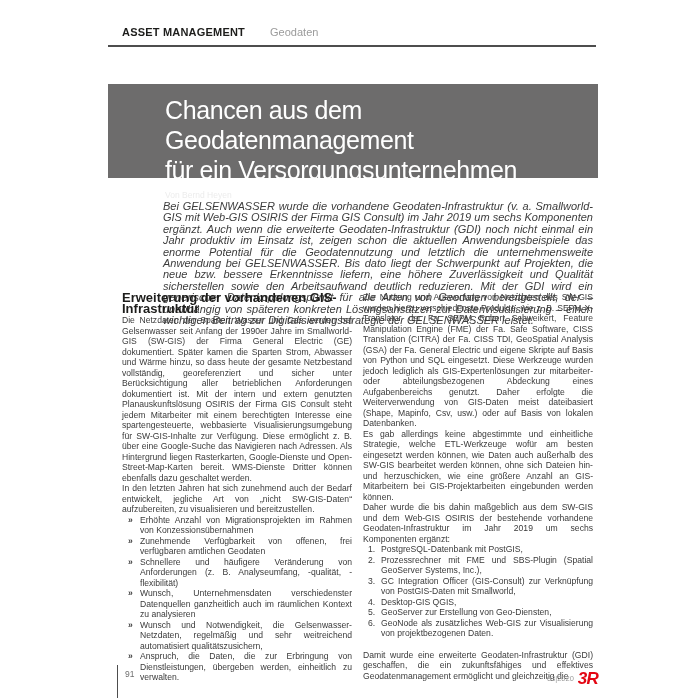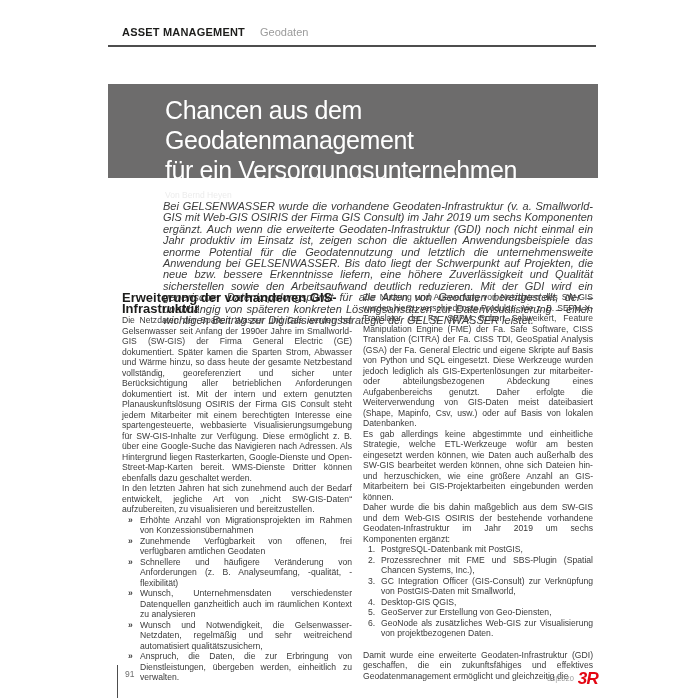--- a/index.html
+++ b/index.html
@@ -7,21 +7,21 @@
     width: 700px; height: 700px;
     background: #ffffff;
     font-family: "Liberation Sans", sans-serif;
     -webkit-font-smoothing: antialiased;
   }
   .page { position: relative; width: 700px; height: 700px; background: #fff; overflow: hidden; }
 
   
   .kicker { position: absolute; left: 122px; top: 26px; font-size: 11px; white-space: nowrap; }
   .kicker-section { font-weight: bold; color: #1d1d1b; letter-spacing: 0.2px; }
-  .kicker-topic { color: #9b9b9b; margin-left: 12px; }
+  .kicker-topic { color: #9b9b9b; margin-left: 22px; }
   .header-rule { position: absolute; left: 108px; top: 45px; width: 488px; height: 2px; background: #4d4d4d; }
 
   
   .title-box {
     position: absolute; left: 108px; top: 84px; width: 490px; height: 94px;
     background: #6d6c6c; box-sizing: border-box; padding: 11px 10px 0 57px;
   }
   .title-line {
     display: block; color: #ffffff; font-size: 25px; line-height: 30px;
     letter-spacing: -0.4px; font-weight: normal;
@@ -129,21 +129,21 @@
       <p>Zur Nutzung und Auswertung von Netzdaten des SW-GIS wurden hierzu verschiedenste Produkte, wie z. B. SEPM X-Translator der Fa. SEPM Robert Schweikert, Feature Manipulation Engine (FME) der Fa. Safe Software, CISS Translation (CITRA) der Fa. CISS TDI, GeoSpatial Analysis (GSA) der Fa. General Electric und eigene Skripte auf Basis von Python und SQL eingesetzt. Diese Werkzeuge wurden jedoch lediglich als GIS-Expertenlösungen zur mitarbeiter- oder abteilungsbezogenen Abdeckung eines Aufgabenbereichs genutzt. Daher erfolgte die Weiterverwendung von GIS-Daten meist dateibasiert (Shape, Mapinfo, Csv, usw.) oder auf Basis von lokalen Datenbanken.</p>
       <p>Es gab allerdings keine abgestimmte und einheitliche Strategie, welche ETL-Werkzeuge wofür am besten eingesetzt werden können, wie Daten auch außerhalb des SW-GIS bearbeitet werden können, ohne sich Dateien hin- und herzuschicken, wie eine größere Anzahl an GIS-Mitarbeitern bei GIS-Projektarbeiten eingebunden werden können.</p>
       <p>Daher wurde die bis dahin maßgeblich aus dem SW-GIS und dem Web-GIS OSIRIS der bestehende vorhandene Geodaten-Infrastruktur im Jahr 2019 um sechs Komponenten ergänzt:</p>
       <ol class="numbered-list">
         <li class="numbered-item">
           <span class="num">1.</span>
           <span class="num-text">PostgreSQL-Datenbank mit PostGIS,</span>
         </li>
         <li class="numbered-item">
           <span class="num">2.</span>
-          <span class="num-text">Prozessrechner mit FME und SBS-Plugin (Spatial Chancen Systems, Inc.),</span>
+          <span class="num-text">Prozessrechner mit FME und SBS-Plugin (Spatial GeoServer Systems, Inc.),</span>
         </li>
         <li class="numbered-item">
           <span class="num">3.</span>
           <span class="num-text">GC Integration Officer (GIS-Consult) zur Verknüpfung von PostGIS-Daten mit Smallworld,</span>
         </li>
         <li class="numbered-item">
           <span class="num">4.</span>
           <span class="num-text">Desktop-GIS QGIS,</span>
         </li>
         <li class="numbered-item">

